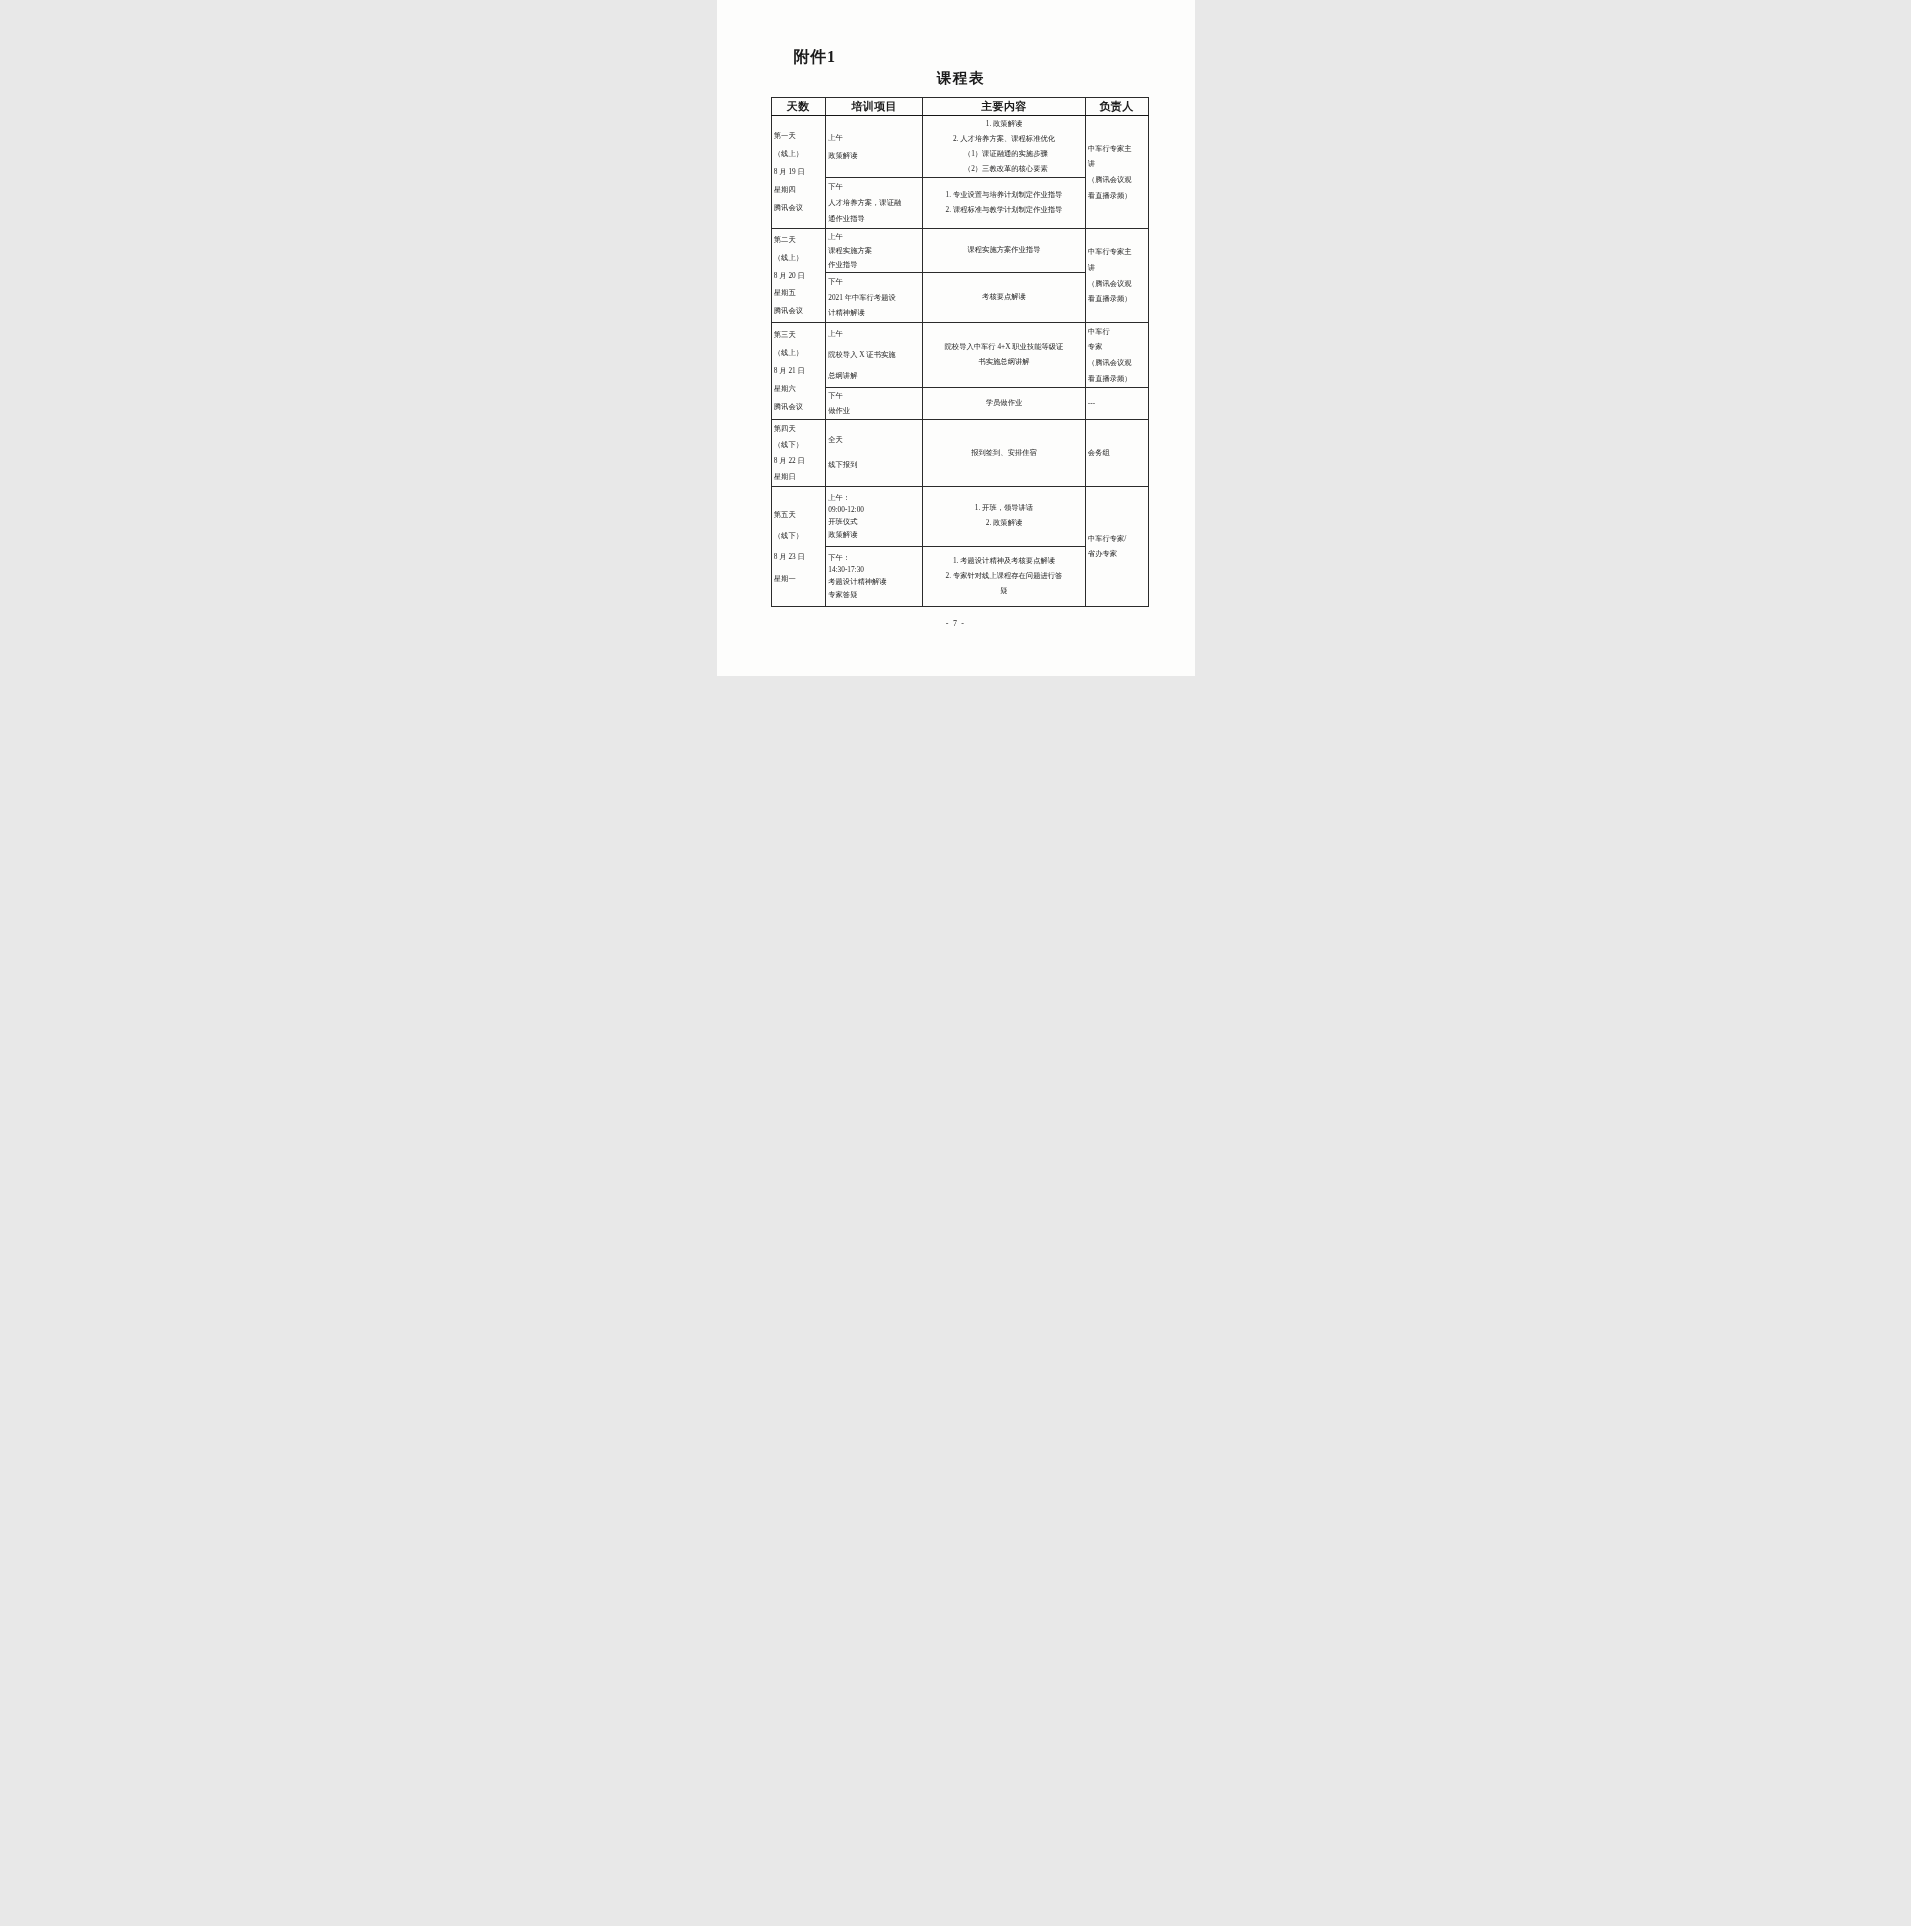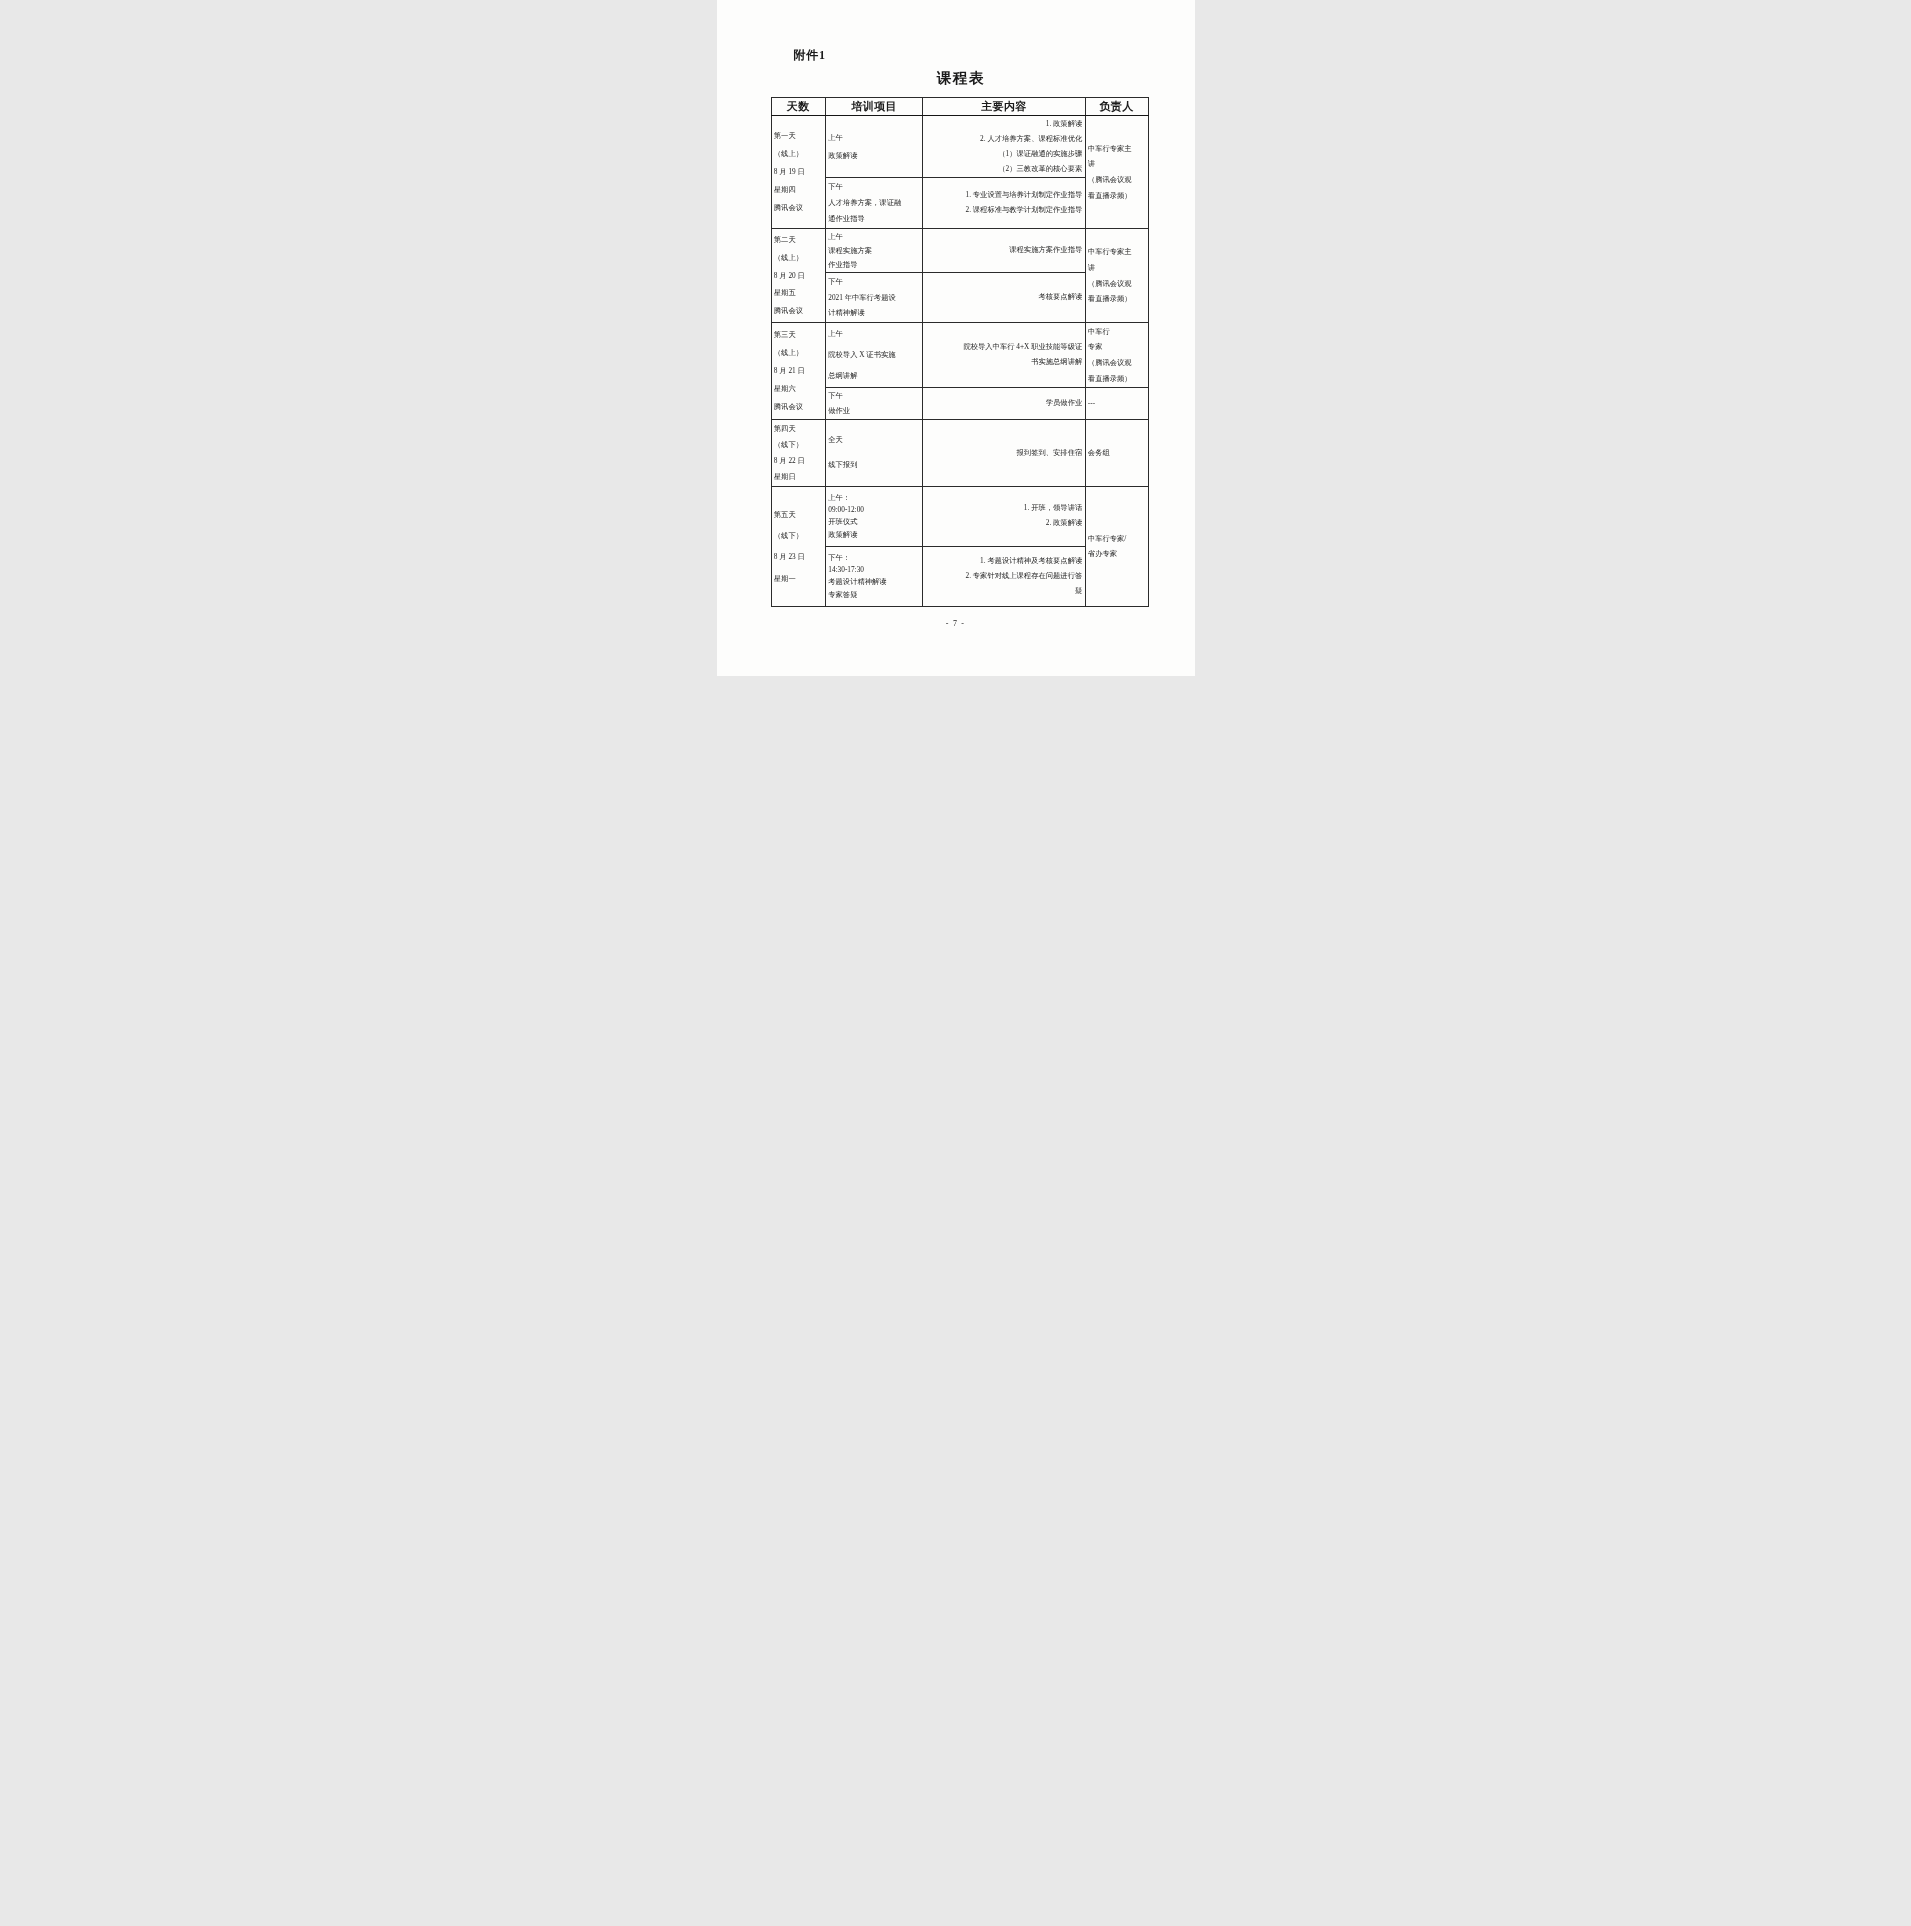--- a/index.html
+++ b/index.html
@@ -7,21 +7,21 @@
     position:relative;
     width:478px;height:676px;
     margin:0 auto;
     background:#fdfdfc;
     color:#1b1b1b;
     font-family:"Liberation Serif","DejaVu Serif",serif;
     overflow:hidden;
   }
   .attachment{
     position:absolute;left:77px;top:47px;
-    font-size:12px;font-weight:600;letter-spacing:0.8px;
+    font-size:16px;font-weight:600;letter-spacing:0.8px;
   }
   .doc-title{
     position:absolute;left:0;top:69px;width:100%;
     text-align:center;font-size:14.6px;font-weight:700;letter-spacing:1.5px;
     transform:translateX(5.4px);
   }
   table.schedule{
     position:absolute;left:54px;top:97px;
     width:378px;
     border-collapse:collapse;table-layout:fixed;
@@ -35,21 +35,21 @@
     border-bottom:1.2px solid #151515;
     font-weight:600;font-size:11px;
     height:15px;text-align:center;vertical-align:middle;
     letter-spacing:0.4px;white-space:pre-line;
   }
   table.schedule td{
     vertical-align:middle;white-space:pre-line;
     padding:0.8px 2.3px;
   }
   td.day,td.item,td.owner{text-align:left;}
-  td.content{text-align:right;padding-left:6.2px;line-height:2.05;}
+  td.content{text-align:center;padding-left:6.2px;line-height:2.05;}
   td.owner{line-height:2.15;}
   
   .lh17{line-height:1.7;} .lh19{line-height:1.9;} .lh20{line-height:2.0;}
   .lh215{line-height:2.15;} .lh22{line-height:2.2;} .lh24{line-height:2.4;}
   .lh245{line-height:2.45;} .lh285{line-height:2.85;} .lh29{line-height:2.9;}
   .lh34{line-height:3.4;}
   
   .r-h{height:15px;}
   .r1a{height:62px;} .r1b{height:49px;}
   .r2a{height:43px;} .r2b{height:48px;}

